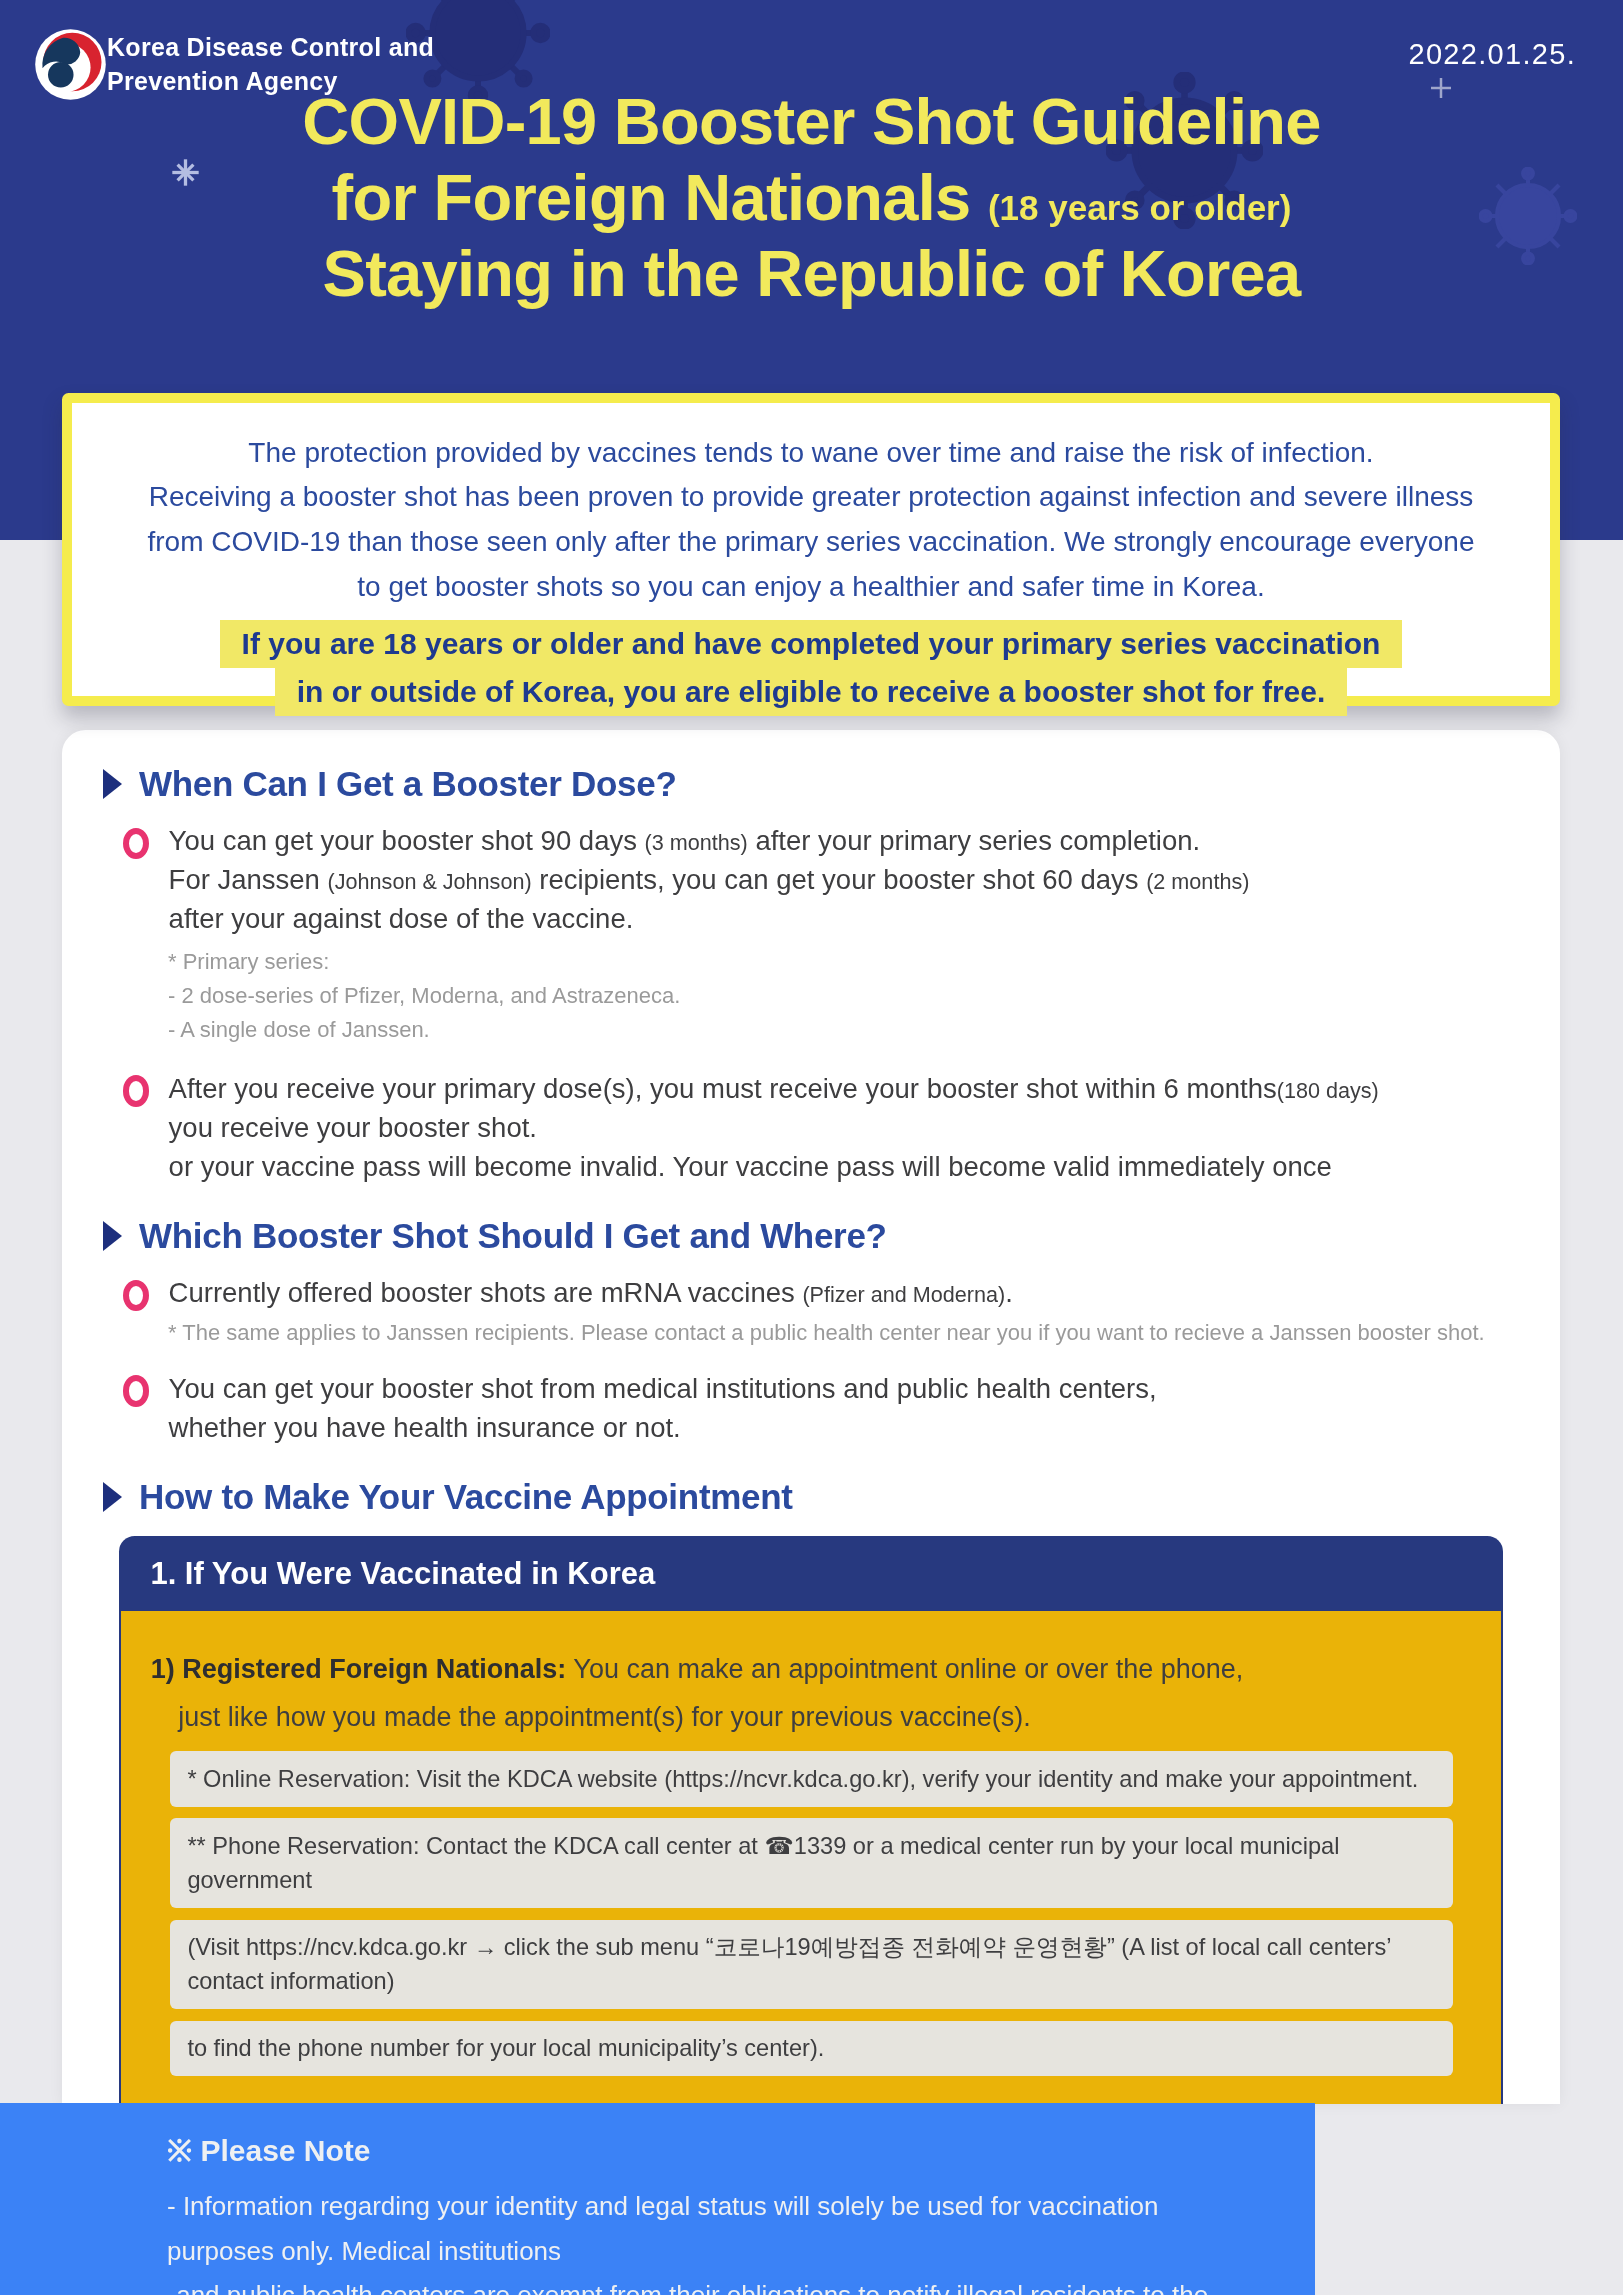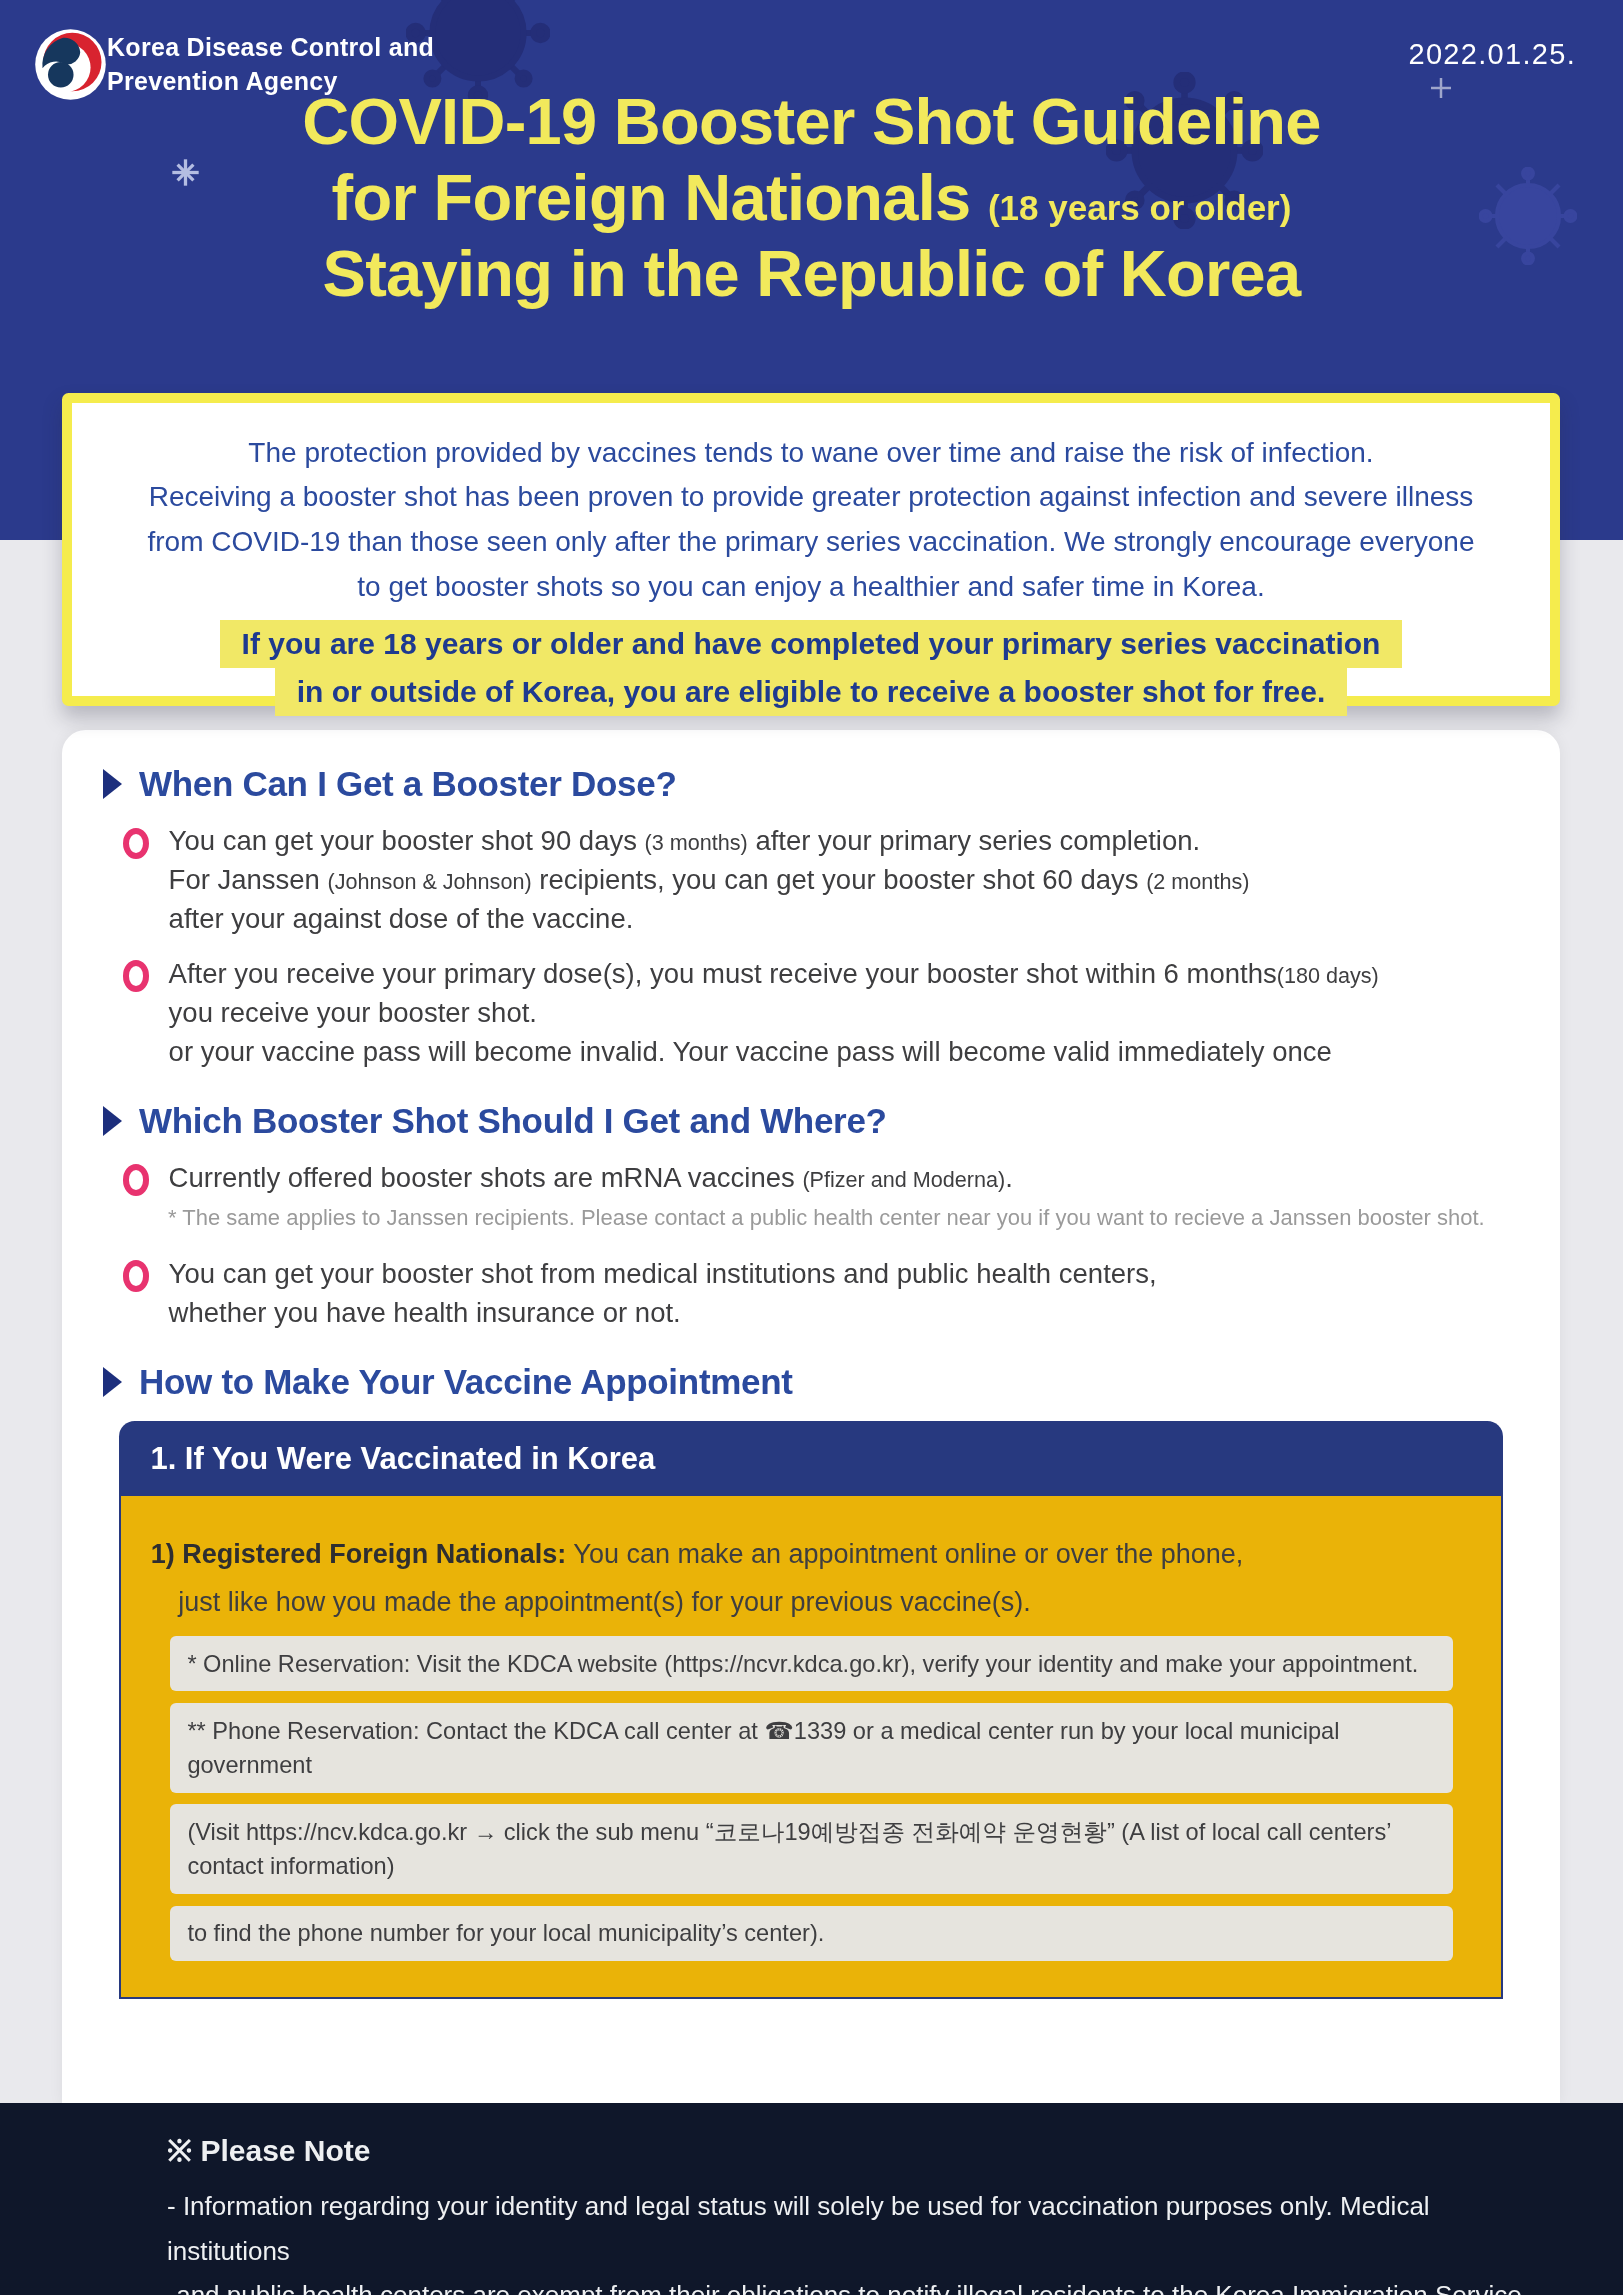--- a/index.html
+++ b/index.html
@@ -77,22 +77,22 @@
   .item{margin:3.9px 0 9.2px 0;line-height:1.75;}
   .item .ind{padding-left:27.5px;display:block;}
   .b{font-weight:bold;color:#2e2e30;}
   .strip{
     background:#e6e4de;margin:10.5px 18.3px 0 19.6px;padding:10.5px 17px;
     font-size:23.6px;color:#3e3e40;line-height:1.45;border-radius:6px;
   }
   .strip-gap{margin-top:11.8px;}
   
   .footer{
-    position:absolute;left:0;bottom:0;width:1623px;height:192px;
-    background:#0f172a;color:#eef0f2;z-index:5;
+    position:absolute;left:0;bottom:0;width:1315px;height:192px;
+    background:#3b82f6;color:#eef0f2;z-index:5;
     box-sizing:border-box;padding:26px 79px 0 167px;
   }
   .footer-heading{font-size:30px;font-weight:bold;margin-bottom:14.4px;}
   .footer-line{font-size:26px;line-height:1.7;}
   .footer-line.indent{padding-left:9.2px;}
 </style>
 </head>
 <body>
 
 <div class="header">
@@ -221,20 +221,25 @@
     <span class="oring"></span>
     <span class="line">
       <span>You can get your booster shot 90 days </span><span class="small">(3 months)</span><span> after your primary series completion.</span>
     </span>
     <span class="line">
       <span>For Janssen </span><span class="small">(Johnson &amp; Johnson)</span><span> recipients, you can get your booster shot 60 days </span><span class="small">(2 months)</span>
     </span>
     <span class="line">after your against dose of the vaccine.</span>
   </div>
 
+  <div class="notes">
+    <div>* Primary series:</div>
+    <div>- 2 dose-series of Pfizer, Moderna, and Astrazeneca.</div>
+    <div>- A single dose of Janssen.</div>
+  </div>
 
   <div class="bullet">
     <span class="oring"></span>
     <span class="line">
       <span>After you receive your primary dose(s), you must receive your booster shot within 6 months</span><span class="small">(180 days)</span>
     </span>
     <span class="line">you receive your booster shot.</span>
     <span class="line">or your vaccine pass will become invalid. Your vaccine pass will become valid immediately once</span>
   </div>
 

